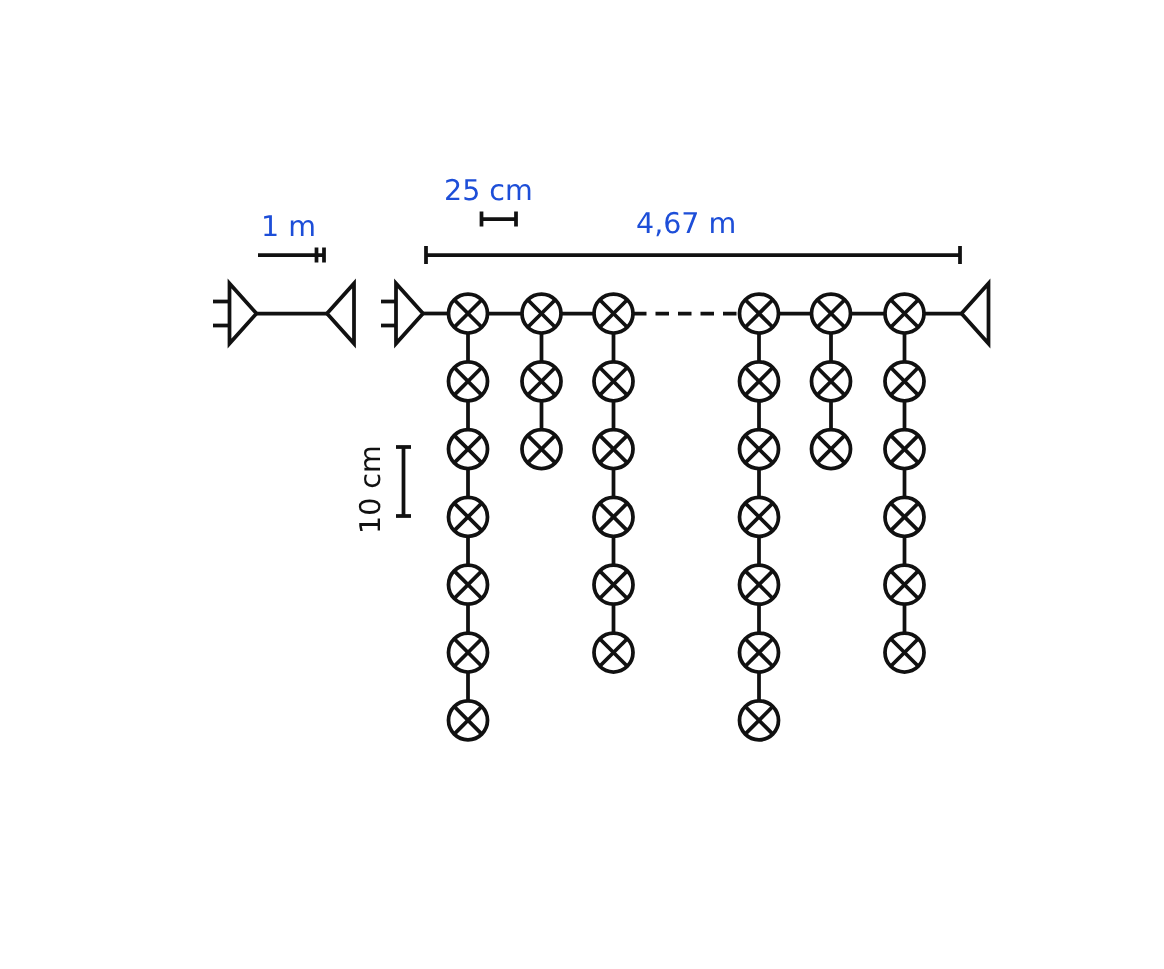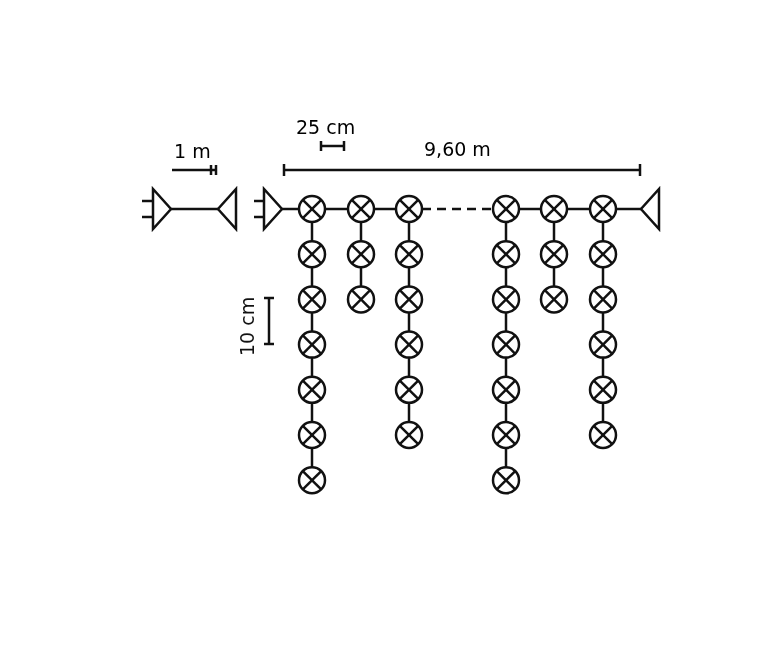--- a/index.html
+++ b/index.html
@@ -1,18 +1,18 @@
 <!DOCTYPE html>
 <html><head>
 <meta charset="utf-8">
 <style>
   html,body{margin:0;padding:0;background:#ffffff;}
   body{width:776px;height:646px;position:relative;overflow:hidden;font-family:"DejaVu Sans",sans-serif;}
   svg{position:absolute;left:0;top:0;}
-  .lbl{position:absolute;font-size:19px;color:#000000;white-space:nowrap;line-height:1;}
+  .lbl{position:absolute;font-size:19px;color:#1d4ed8;white-space:nowrap;line-height:1;}
   .vlbl{position:absolute;font-size:19px;color:#111;white-space:nowrap;transform:rotate(-90deg);transform-origin:left top;line-height:1;}
 </style>
 </head>
 <body>
 
 <div>
 <svg width="776" height="646" viewBox="0 0 776 646">
   <g stroke="#111" stroke-width="2.5" fill="none" stroke-linecap="butt">
 
     <g>
@@ -262,15 +262,15 @@
               <line x1="593.809" y1="425.809" x2="612.191" y2="444.191"></line>
               <line x1="593.809" y1="444.191" x2="612.191" y2="425.809"></line>
             </g>
           </g>
         </g>
   </g>
 </svg>
 
 <span class="lbl" style="left:174px;top:142px;">1 m</span>
 <span class="lbl" style="left:296px;top:118px;">25 cm</span>
-<span class="lbl" style="left:424px;top:140px;">9,60 m</span>
+<span class="lbl" style="left:424px;top:140px;">4,67 m</span>
 <span class="vlbl" style="left:238px;top:356px;">10 cm</span>
 </div>
 
 </body></html>

